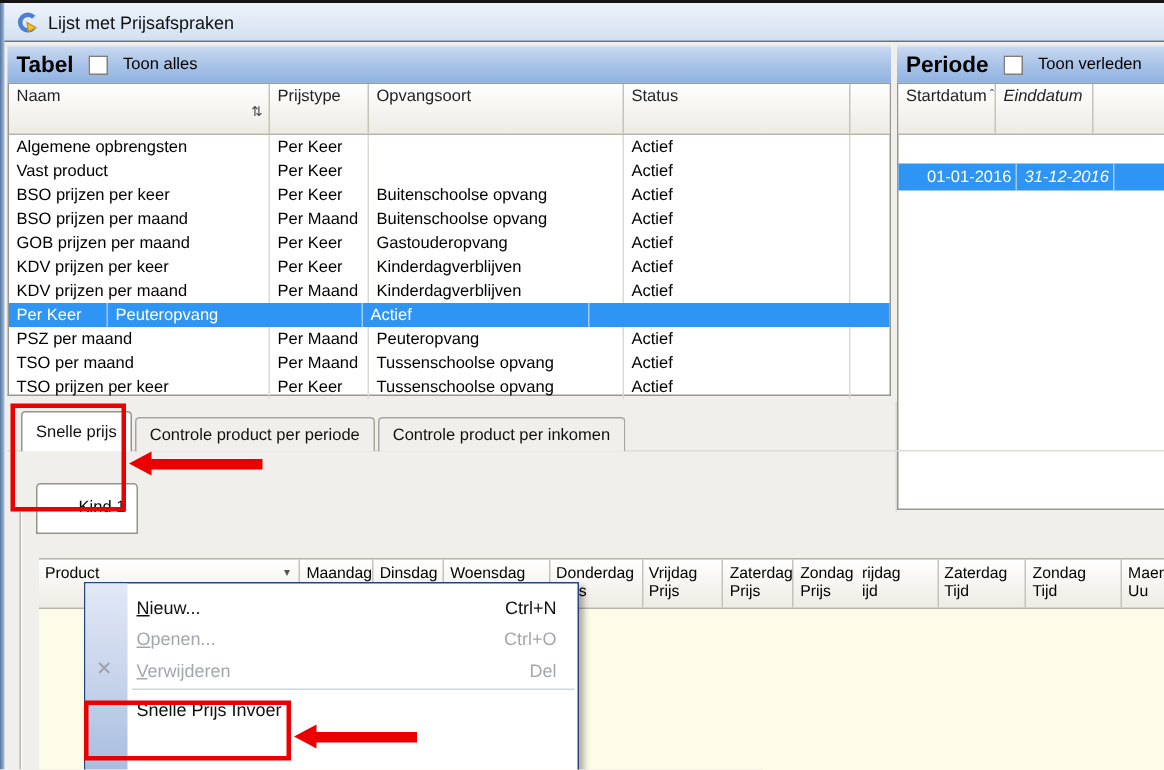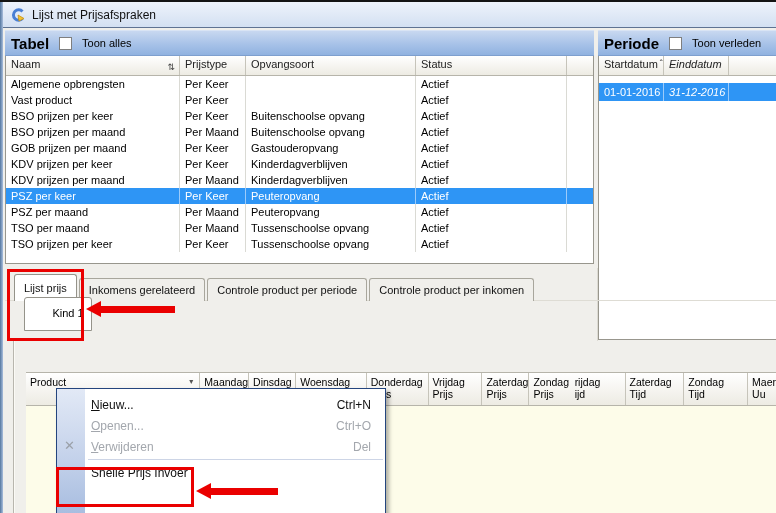--- a/index.html
+++ b/index.html
@@ -28,51 +28,51 @@
     height:26px; display:flex; align-items:center; gap:10px; padding-left:6px;
     background:linear-gradient(180deg,#c8d8f0 0%,#a7c2e8 55%,#90b2e0 100%);
     border-top:1px solid #d9e4f4; border-bottom:1px solid #7e9fce;
   }
   .panel-title { font-weight:bold; font-size:15px; }
   .chk { width:13px; height:13px; background:#fff; border:1px solid #7f7f7f; flex:0 0 13px; }
   .chk-label { font-size:11px; }
   .panel-body { background:#fff; border:1px solid #98968d; border-top:none; }
 
   
-  .thead { display:flex; height:20px;
+  .thead { display:flex; height:34px;
     background:linear-gradient(180deg,#ffffff,#edebe3);
     border-bottom:1px solid #b6b4aa; }
   .th { font-size:11px; color:#222; padding:2px 0 0 5px; border-right:1px solid #c6c4ba;
     white-space:nowrap; overflow:hidden; display:flex; }
   .trow { display:flex; height:16px; line-height:16px; font-size:11px; white-space:nowrap; }
   .td { padding-left:5px; border-right:1px solid #dadad4; overflow:hidden; }
   .trow.selected { background:#2e95f5; color:#fff; }
   .trow.selected .td { border-right-color:#9ccbfa; }
   .sort-glyph { color:#444; font-size:9px; margin-left:auto; margin-right:4px; align-self:center; }
 
   
   .tabel-panel { left:5px; top:30px; width:589px; }
   .tabel-panel .panel-body { height:208px; }
   .c1{width:174px;} .c2{width:66px;} .c3{width:170px;} .c4{width:151px;} .c5{flex:1;border-right:none;}
 
   
   .periode-panel { left:598px; top:30px; width:178px; }
   .periode-panel .panel-body { height:284px; border-right:none; }
   .p1{width:65px;} .p2{width:65px;font-style:italic;} .p3{flex:1;border-right:none;}
-  .periode-panel .trow { margin-top:7px; height:18px; line-height:18px; }
+  .periode-panel .trow { margin-top:19px; height:18px; line-height:18px;padding-left:14px; }
   .sort-caret { font-size:9px; color:#333; margin-left:2px; }
 
   
   .tabstrip { position:absolute; left:14px; top:274px; display:flex; align-items:flex-end; height:27px; z-index:5; }
   .tab { font-size:11px; padding:0 9px; height:23px; line-height:22px;
     border:1px solid #a8a69c; border-bottom:none; border-radius:3px 3px 0 0;
     background:#f0efeb; color:#111; margin-right:2px; white-space:nowrap; }
   .tab.active { background:#fff; border-color:#95938a; height:27px; line-height:26px; position:relative; z-index:6; }
   .tabstrip-baseline { position:absolute; left:5px; top:300px; width:771px; height:1px; background:#dedcd4; }
-  .kind-tab { position:absolute; left:24px; top:297px; width:68px; height:34px;
+  .kind-tab { position:absolute; left:24px; top:322px; width:68px; height:34px;
     background:#fff; border:1px solid #95938a; border-radius:3px 3px 0 0;
     font-size:11px; text-align:center; line-height:30px; z-index:5;padding-left:20px; }
   .divider-v { position:absolute; left:597px; top:268px; width:1px; height:73px; background:#dcdad2; }
 
   
   .product-header { position:absolute; left:26px; top:343px; width:750px; height:34px;
     display:flex; background:linear-gradient(180deg,#ffffff,#edebe3);
     border-top:1px solid #b6b4aa; border-bottom:1px solid #b6b4aa; z-index:1;margin-top:29px; }
   .ph { font-size:10.5px; line-height:12px; padding:3px 0 0 4px; border-left:1px solid #c6c4ba;
     white-space:nowrap; overflow:visible; position:relative; }
@@ -189,21 +189,20 @@
         <div class="td c5"></div>
       </div>
       <div class="trow">
         <div class="td c1">KDV prijzen per maand</div>
         <div class="td c2">Per Maand</div>
         <div class="td c3">Kinderdagverblijven</div>
         <div class="td c4">Actief</div>
         <div class="td c5"></div>
       </div>
       <div class="trow selected">
-        <div class="td c1">PSZ per keer</div>
         <div class="td c2">Per Keer</div>
         <div class="td c3">Peuteropvang</div>
         <div class="td c4">Actief</div>
         <div class="td c5"></div>
       </div>
       <div class="trow">
         <div class="td c1">PSZ per maand</div>
         <div class="td c2">Per Maand</div>
         <div class="td c3">Peuteropvang</div>
         <div class="td c4">Actief</div>
@@ -246,22 +245,21 @@
         <div class="td p2">31-12-2016</div>
         <div class="td p3"></div>
       </div>
     </div>
   </div>
 
   <div class="divider-v"></div>
 
   <div class="tabstrip-baseline"></div>
   <div class="tabstrip">
-    <div class="tab active">Lijst prijs</div>
-    <div class="tab">Inkomens gerelateerd</div>
+    <div class="tab active">Snelle prijs</div>
     <div class="tab">Controle product per periode</div>
     <div class="tab">Controle product per inkomen</div>
   </div>
   <div class="kind-tab">Kind 1</div>
 
   <div class="side-line"></div>
   <div class="side-line2"></div>
   <div class="product-header">
     <div class="ph w1">
       <span>Product</span>

